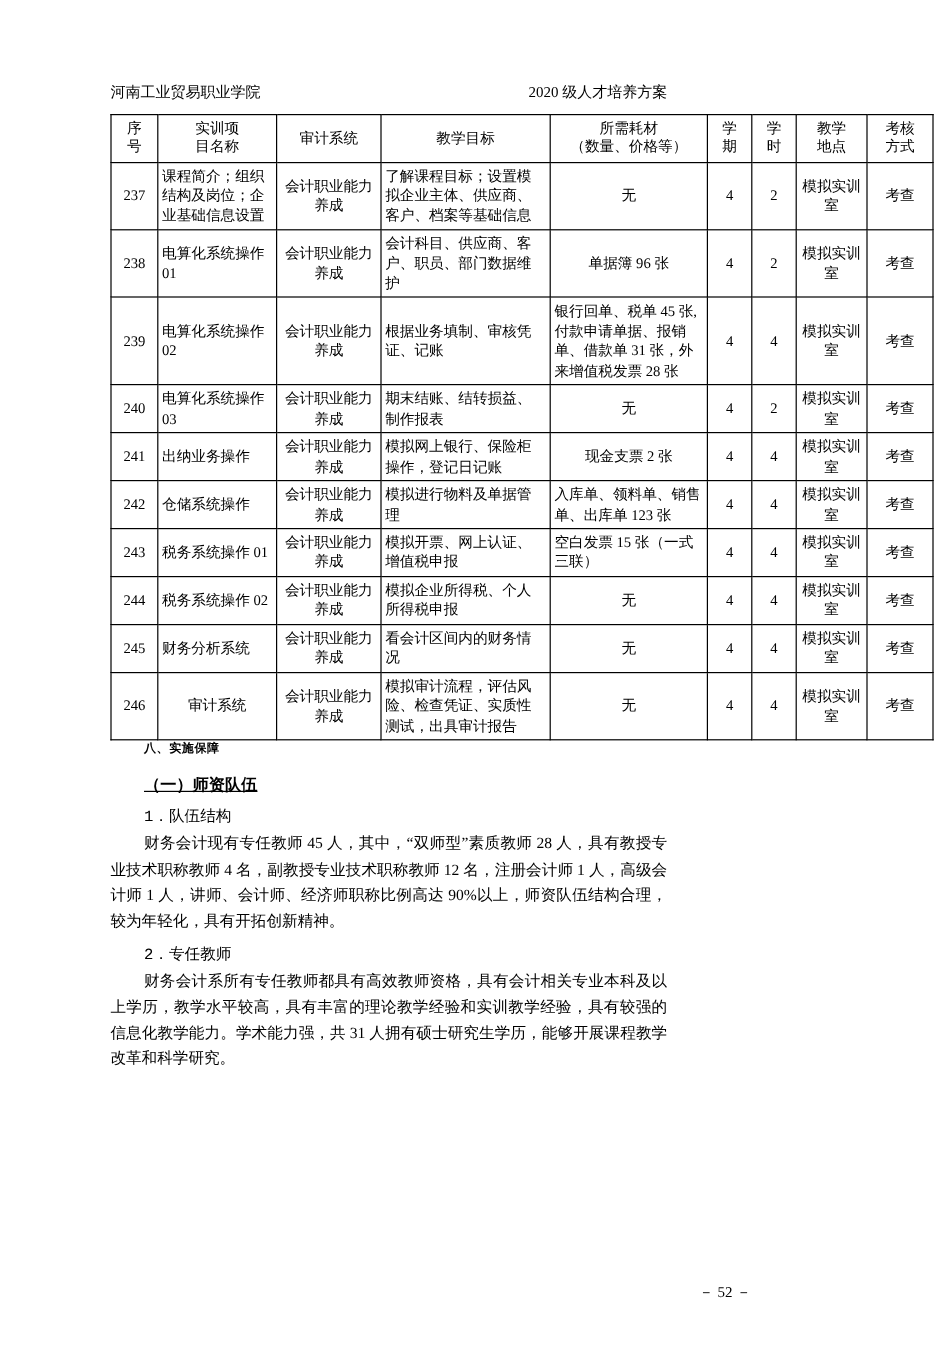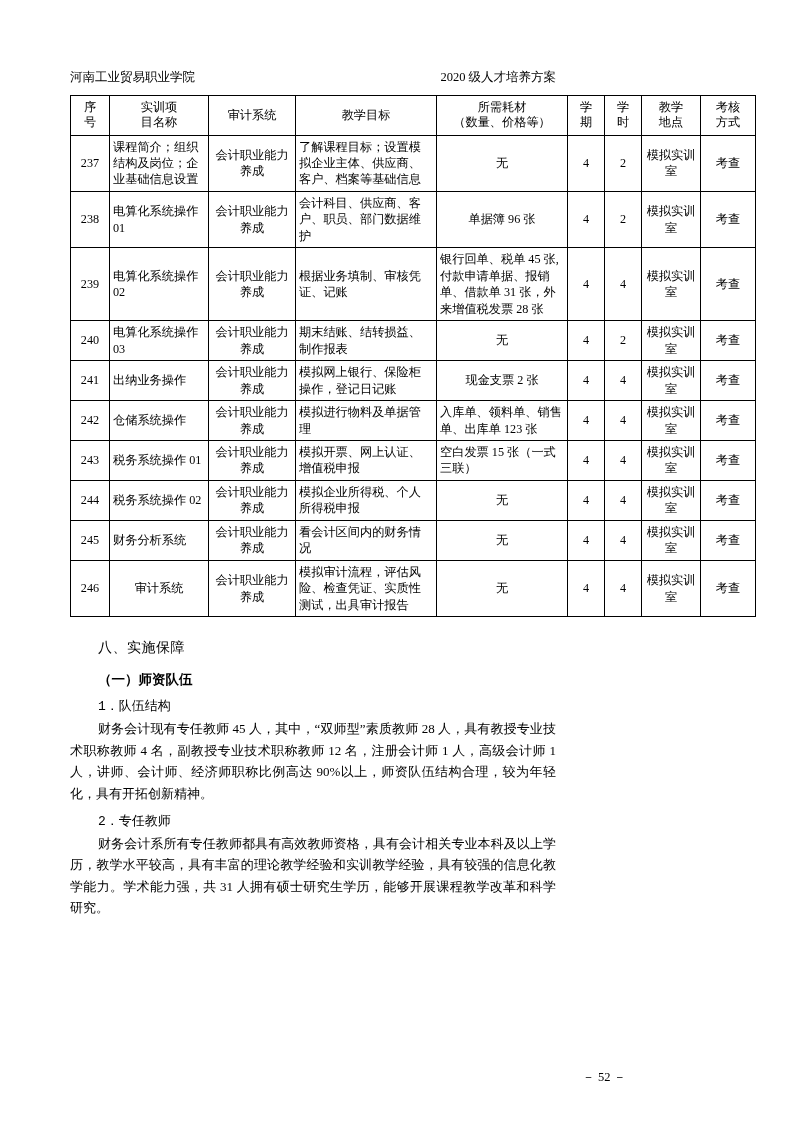--- a/index.html
+++ b/index.html
@@ -12,21 +12,21 @@
     height: 1122px;
     font-family: "Liberation Serif", "DejaVu Serif", serif;
     color: #000000;
     position: relative;
   }
   .page {
     position: relative;
     width: 628px;
     height: 1122px;
     box-sizing: border-box;
-    padding: 70px 72px 40px 70px;
+    padding: 70px 72px 40px 92px;
   }
   .header {
     display: flex;
     justify-content: space-between;
     align-items: baseline;
     font-size: 12.5px;
     line-height: 1.2;
     padding-bottom: 4px;
     margin-bottom: 6px;
   }
@@ -61,33 +61,33 @@
   .c-place { width: 54px; text-align: center; }
   .c-assess { width: 50px; text-align: center; }
 
   td.center { text-align: center; }
   .two-line {
     display: block;
     text-align: center;
     line-height: 1.25;
   }
   .section-title {
-    margin-top: 22px;
     margin-bottom: 2px;
-    font-size: 14px;
-    font-weight: normal;
+    font-size: 10px;
+    font-weight: bold;
     letter-spacing: 0.5px;
     text-indent: 28px;
   }
   .sub-title {
     margin-top: 14px;
     margin-bottom: 2px;
     font-size: 13.5px;
     font-weight: bold;
     text-indent: 28px;
+    text-decoration: underline;
   }
   .item-title {
     margin-top: 8px;
     margin-bottom: 2px;
     font-size: 13px;
     text-indent: 28px;
     font-family: Liberation Mono, monospace;
   }
   p.body-text {
     margin: 3px 0;

